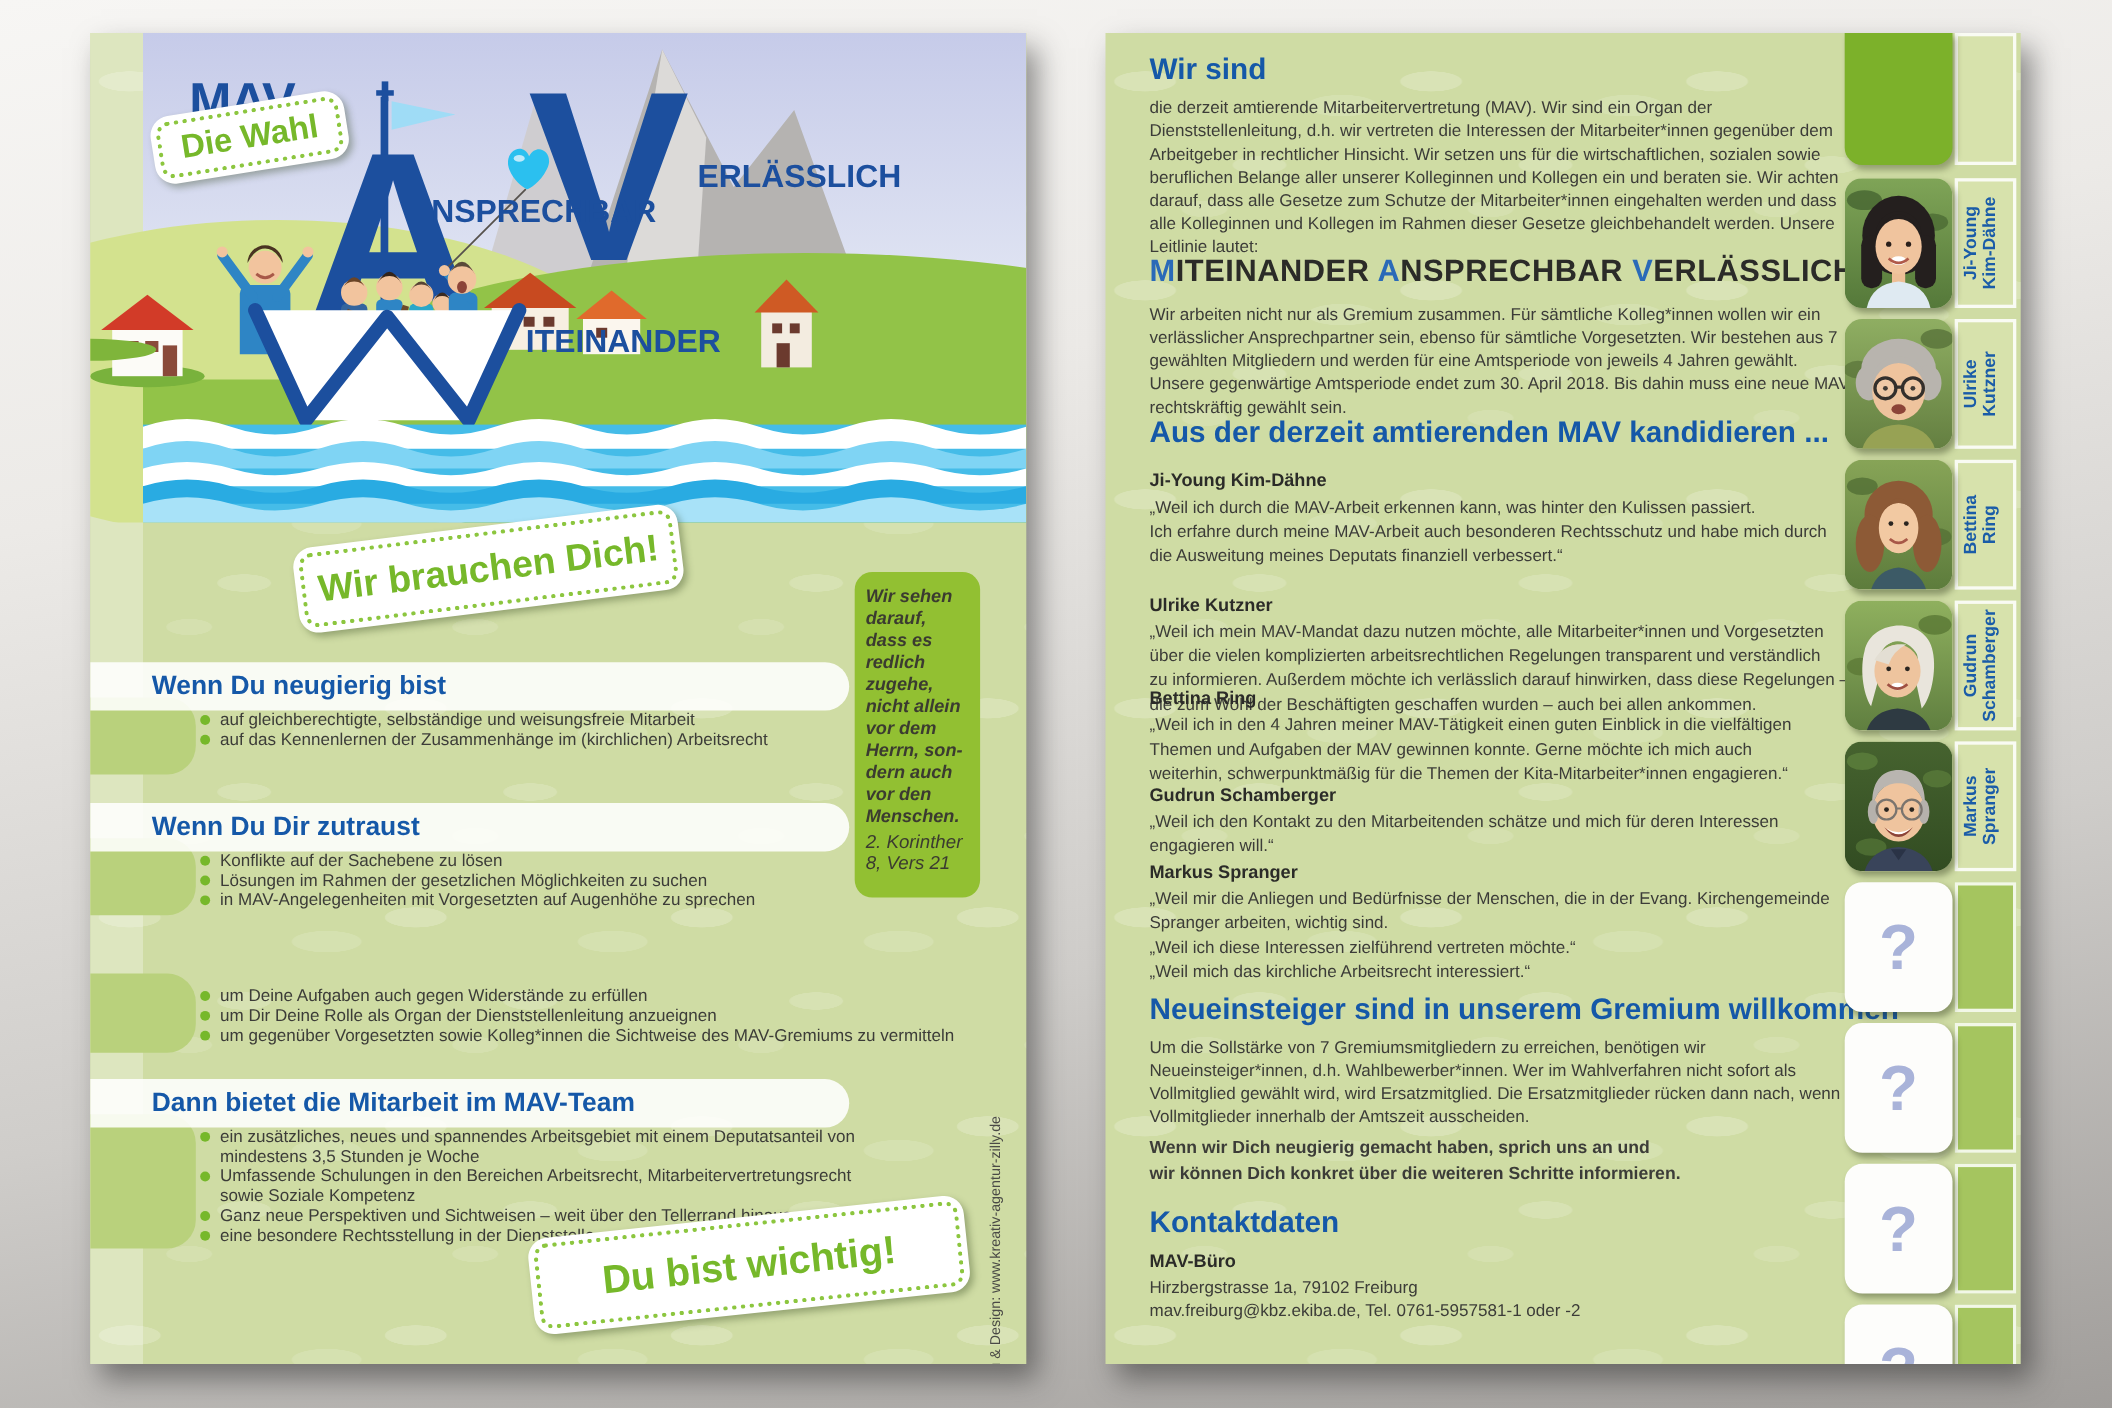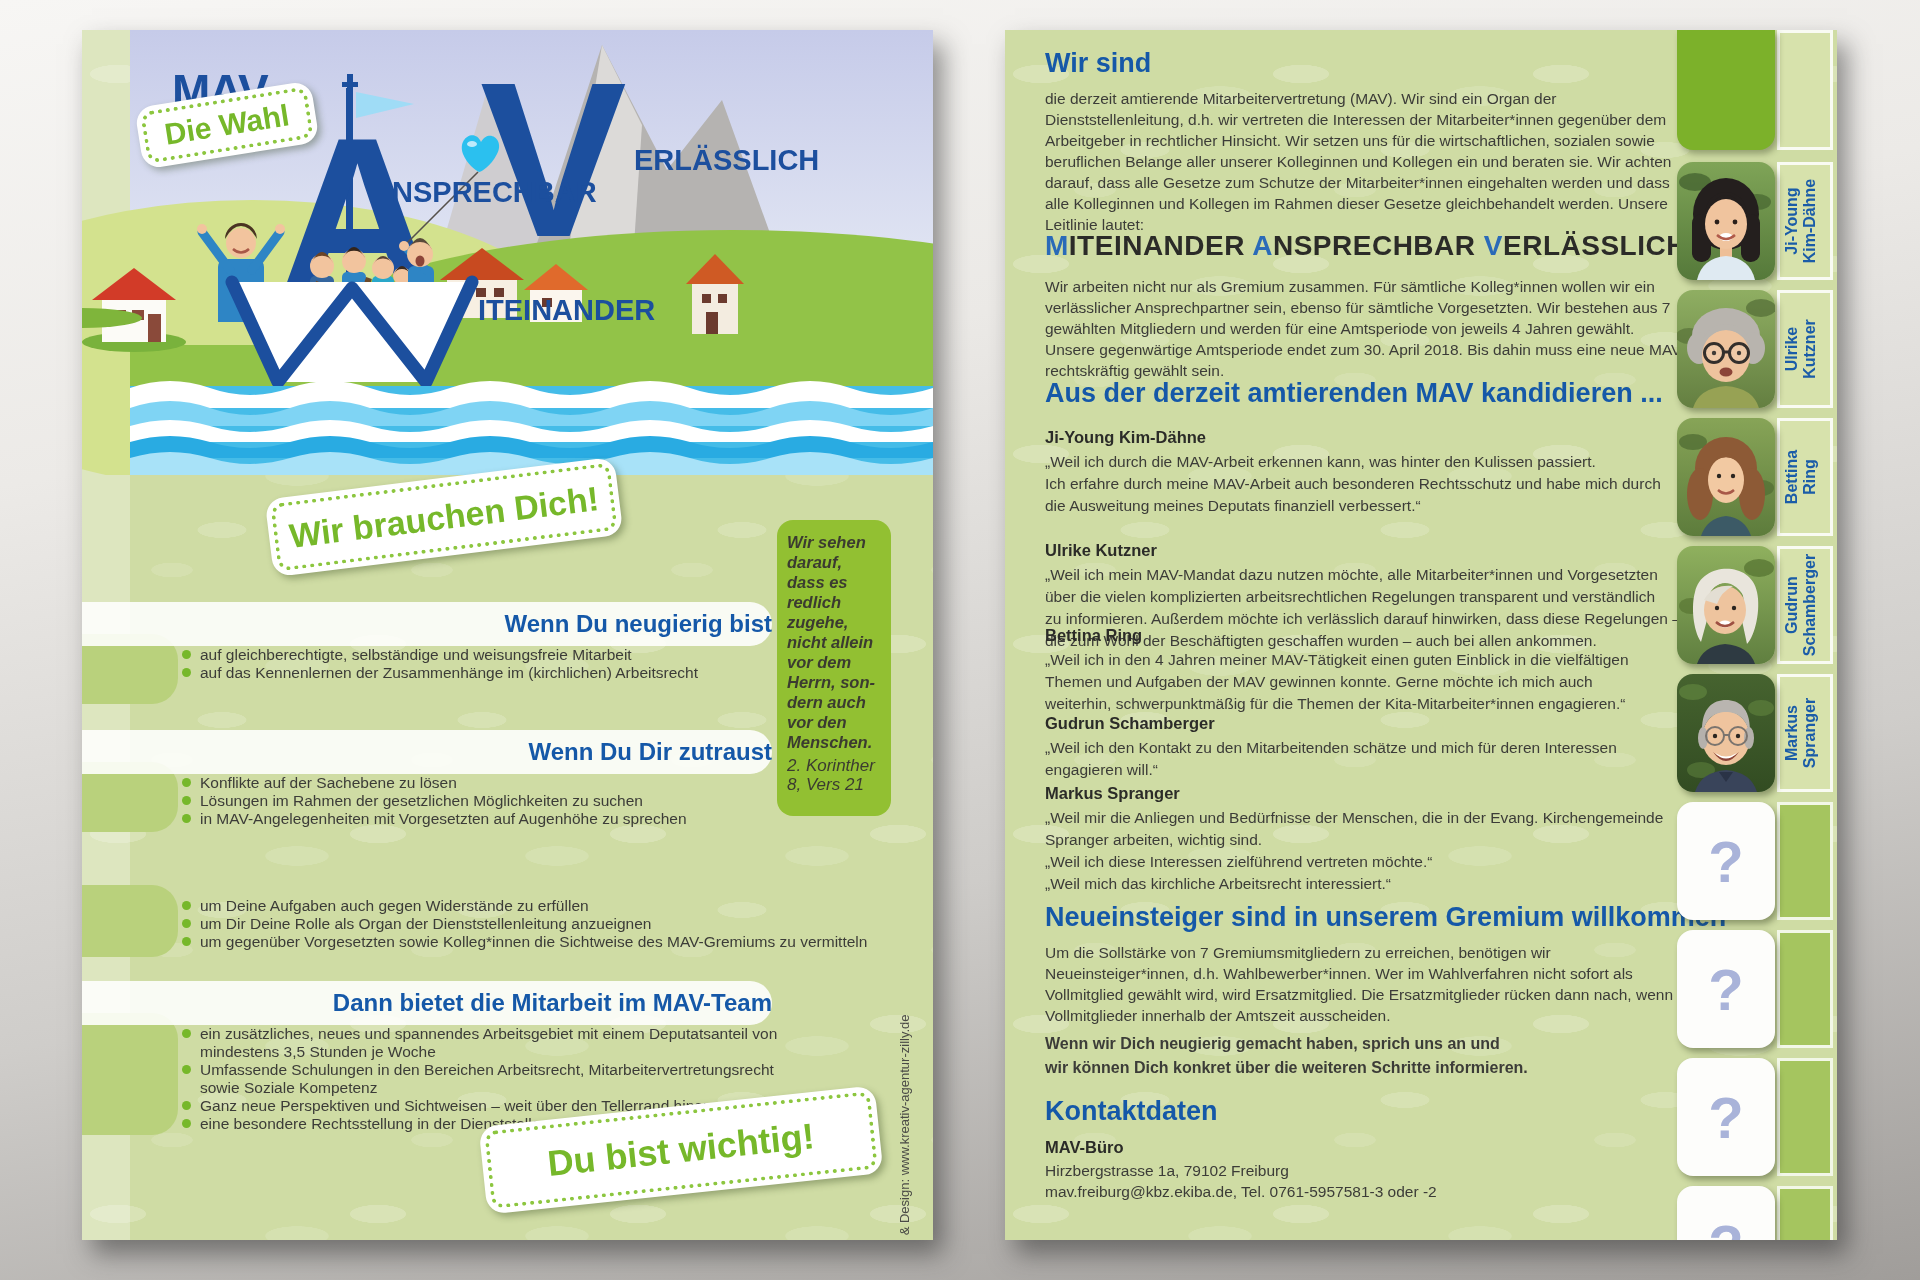--- a/index.html
+++ b/index.html
@@ -31,21 +31,21 @@
   .badge::before{content:"";position:absolute;inset:5px;border:4px dotted #8cc63f;border-radius:12px;}
   .badge span{color:#76b82a;font-weight:bold;white-space:nowrap;}
   .b-diewahl{left:56px;top:64px;width:178px;height:62px;transform:rotate(-9deg);}
   .b-diewahl span{font-size:30px;}
   .b-brauchen{left:186px;top:448px;width:352px;height:78px;transform:rotate(-7deg);}
   .b-brauchen span{font-size:34px;}
   .b-wichtig{left:400px;top:1076px;width:398px;height:88px;transform:rotate(-6deg);}
   .b-wichtig span{font-size:36px;}
   
   .band{position:absolute;left:0;height:44px;background:rgba(255,255,255,.88);border-radius:0 22px 22px 0;
-        display:flex;align-items:center;padding-left:30px;box-sizing:border-box;justify-content:flex-end;}
+        display:flex;align-items:center;padding-left:56px;box-sizing:border-box;}
   .band span{color:#1558a8;font-weight:bold;font-size:24px;white-space:nowrap;}
   .tab{position:absolute;left:0;width:96px;background:#b9d17c;border-radius:0 26px 26px 0;}
   .blist{position:absolute;left:100px;width:710px;}
   .bitem{display:flex;align-items:flex-start;font-size:15.5px;line-height:18px;color:#3c3c38;}
   .bitem .dot{flex:0 0 9px;width:9px;height:9px;border-radius:50%;background:#76b82a;margin:4px 9px 0 0;}
   .pre{white-space:pre-line;}
   
   .qbox{position:absolute;left:695px;top:490px;width:114px;height:296px;background:#92c032;border-radius:16px;
         padding:12px 10px;box-sizing:border-box;color:#3b3b30;}
   .qbox .q{font-weight:bold;font-style:italic;font-size:16.5px;line-height:20px;}
@@ -359,21 +359,21 @@
   </div>
 
   <div class="rcol h-blue" style="top:872px;">Neueinsteiger sind in unserem Gremium willkommen</div>
   <div class="rcol bodytxt" style="top:912px;">Um die Sollstärke von 7 Gremiumsmitgliedern zu erreichen, benötigen wir Neueinsteiger*innen, d.h. Wahlbewerber*innen. Wer im Wahlverfahren nicht sofort als Vollmitglied gewählt wird, wird Ersatzmitglied. Die Ersatzmitglieder rücken dann nach, wenn Vollmitglieder innerhalb der Amtszeit ausscheiden.</div>
   <div class="rcol cta pre" style="top:1002px;">Wenn wir Dich neugierig gemacht haben, sprich uns an und
 wir können Dich konkret über die weiteren Schritte informieren.</div>
 
   <div class="rcol h-blue" style="top:1066px;">Kontaktdaten</div>
   <div class="rcol cand-name" style="top:1108px;">MAV-Büro</div>
   <div class="rcol bodytxt pre" style="top:1130px;">Hirzbergstrasse 1a, 79102 Freiburg
-mav.freiburg@kbz.ekiba.de, Tel. 0761-5957581-3 oder -2</div>
+mav.freiburg@kbz.ekiba.de, Tel. 0761-5957581-1 oder -2</div>
 
   <div class="scell light" style="top:0;height:120px;"></div>
   <div class="scell light" style="top:132px;height:118px;">
     <div class="rot">
       <span>Ji-Young</span><br>
       <span>Kim-Dähne</span>
     </div>
   </div>
   <div class="scell light" style="top:260px;height:118px;">
     <div class="rot">

